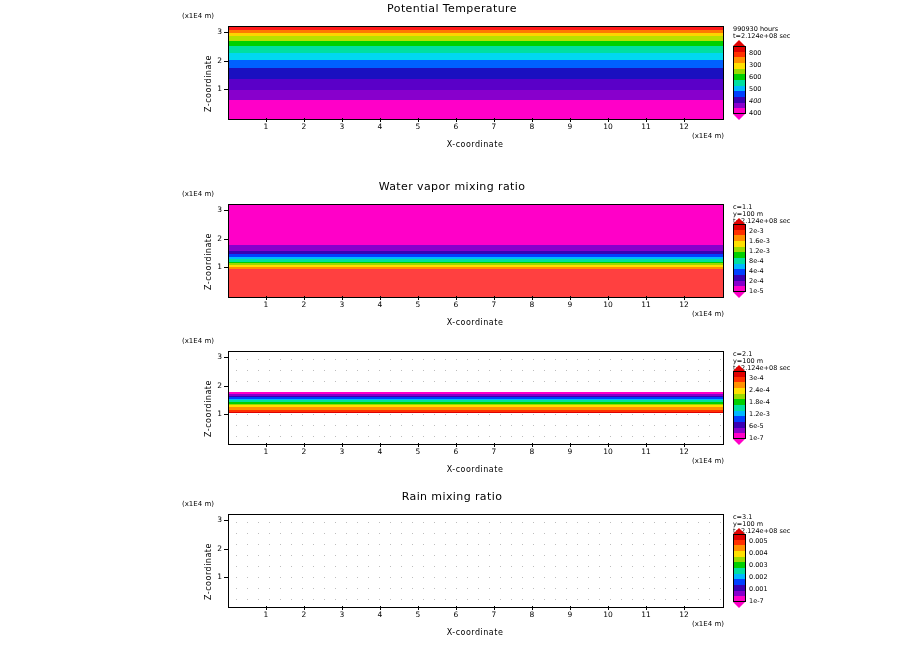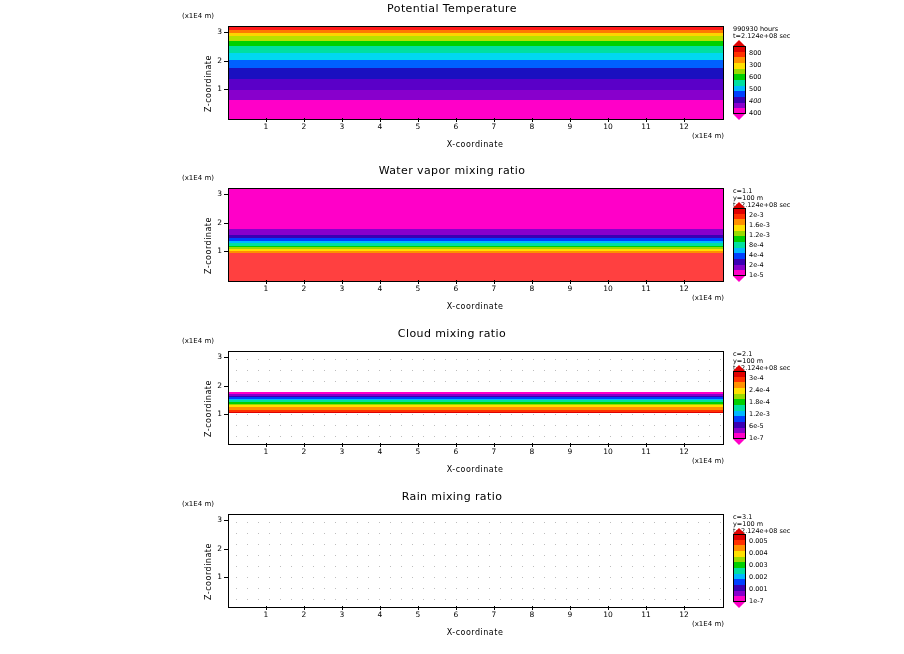--- a/index.html
+++ b/index.html
@@ -128,21 +128,21 @@
       </div>
       <div class="cbar-tri-top" style="left: 733px; top: 40px; border-bottom: 6px solid rgb(224, 0, 0);"></div>
       <div class="cbar-tri-bot" style="left: 733px; top: 114px; border-top: 6px solid rgb(255, 0, 200);"></div>
       <div class="cblabel" style="left: 749px; top: 49px;">800</div>
       <div class="cblabel" style="left: 749px; top: 61px;">300</div>
       <div class="cblabel" style="left: 749px; top: 73px;">600</div>
       <div class="cblabel" style="left: 749px; top: 85px;">500</div>
       <div class="cblabel" style="left: 749px; top: 97px; font-style: italic;">400</div>
       <div class="cblabel" style="left: 749px; top: 109px;">400</div>
     </div>
-    <div class="panel" style="top: 162px; height: 162px; text-decoration: underline;">
+    <div class="panel" style="top: 178px; height: 162px; text-decoration: underline;">
       <div class="ptitle" style="top: 2px;">Water vapor mixing ratio</div>
       <div class="zunit" style="left: 182px; top: 12px;">(x1E4 m)</div>
       <div class="ylabel" style="left: 204px; top: 112px;">Z-coordinate</div>
       <div class="plotbox" style="left: 228px; top: 26px; width: 494px; height: 92px;">
         <div class="dots"></div>
         <div class="bands">
           <div class="band" style="top: 0%; height: 44%; background: rgb(255, 0, 200);"></div>
           <div class="band" style="top: 44%; height: 5.5%; background: rgb(136, 0, 204);"></div>
           <div class="band" style="top: 49.5%; height: 3.5%; background: rgb(58, 0, 180);"></div>
           <div class="band" style="top: 53%; height: 3%; background: rgb(0, 64, 255);"></div>
@@ -209,21 +209,20 @@
       <div class="cbar-tri-bot" style="left: 733px; top: 114px; border-top: 6px solid rgb(255, 0, 200);"></div>
       <div class="cblabel" style="left: 749px; top: 49px;">2e-3</div>
       <div class="cblabel" style="left: 749px; top: 59px;">1.6e-3</div>
       <div class="cblabel" style="left: 749px; top: 69px;">1.2e-3</div>
       <div class="cblabel" style="left: 749px; top: 79px;">8e-4</div>
       <div class="cblabel" style="left: 749px; top: 89px;">4e-4</div>
       <div class="cblabel" style="left: 749px; top: 99px;">2e-4</div>
       <div class="cblabel" style="left: 749px; top: 109px;">1e-5</div>
     </div>
     <div class="panel" style="top: 325px; height: 162px;">
-      <div class="ptitle" style="top: 2px;">Cloud mixing ratio</div>
       <div class="zunit" style="left: 182px; top: 12px;">(x1E4 m)</div>
       <div class="ylabel" style="left: 204px; top: 112px;">Z-coordinate</div>
       <div class="plotbox" style="left: 228px; top: 26px; width: 494px; height: 92px;">
         <div class="dots"></div>
         <div class="bands">
           <div class="band" style="top: 43.5%; height: 2.2%; background: rgb(255, 0, 200);"></div>
           <div class="band" style="top: 45.7%; height: 1.8%; background: rgb(136, 0, 204);"></div>
           <div class="band" style="top: 47.5%; height: 1.6%; background: rgb(58, 0, 180);"></div>
           <div class="band" style="top: 49.1%; height: 1.6%; background: rgb(0, 64, 255);"></div>
           <div class="band" style="top: 50.7%; height: 1.8%; background: rgb(0, 184, 255);"></div>

